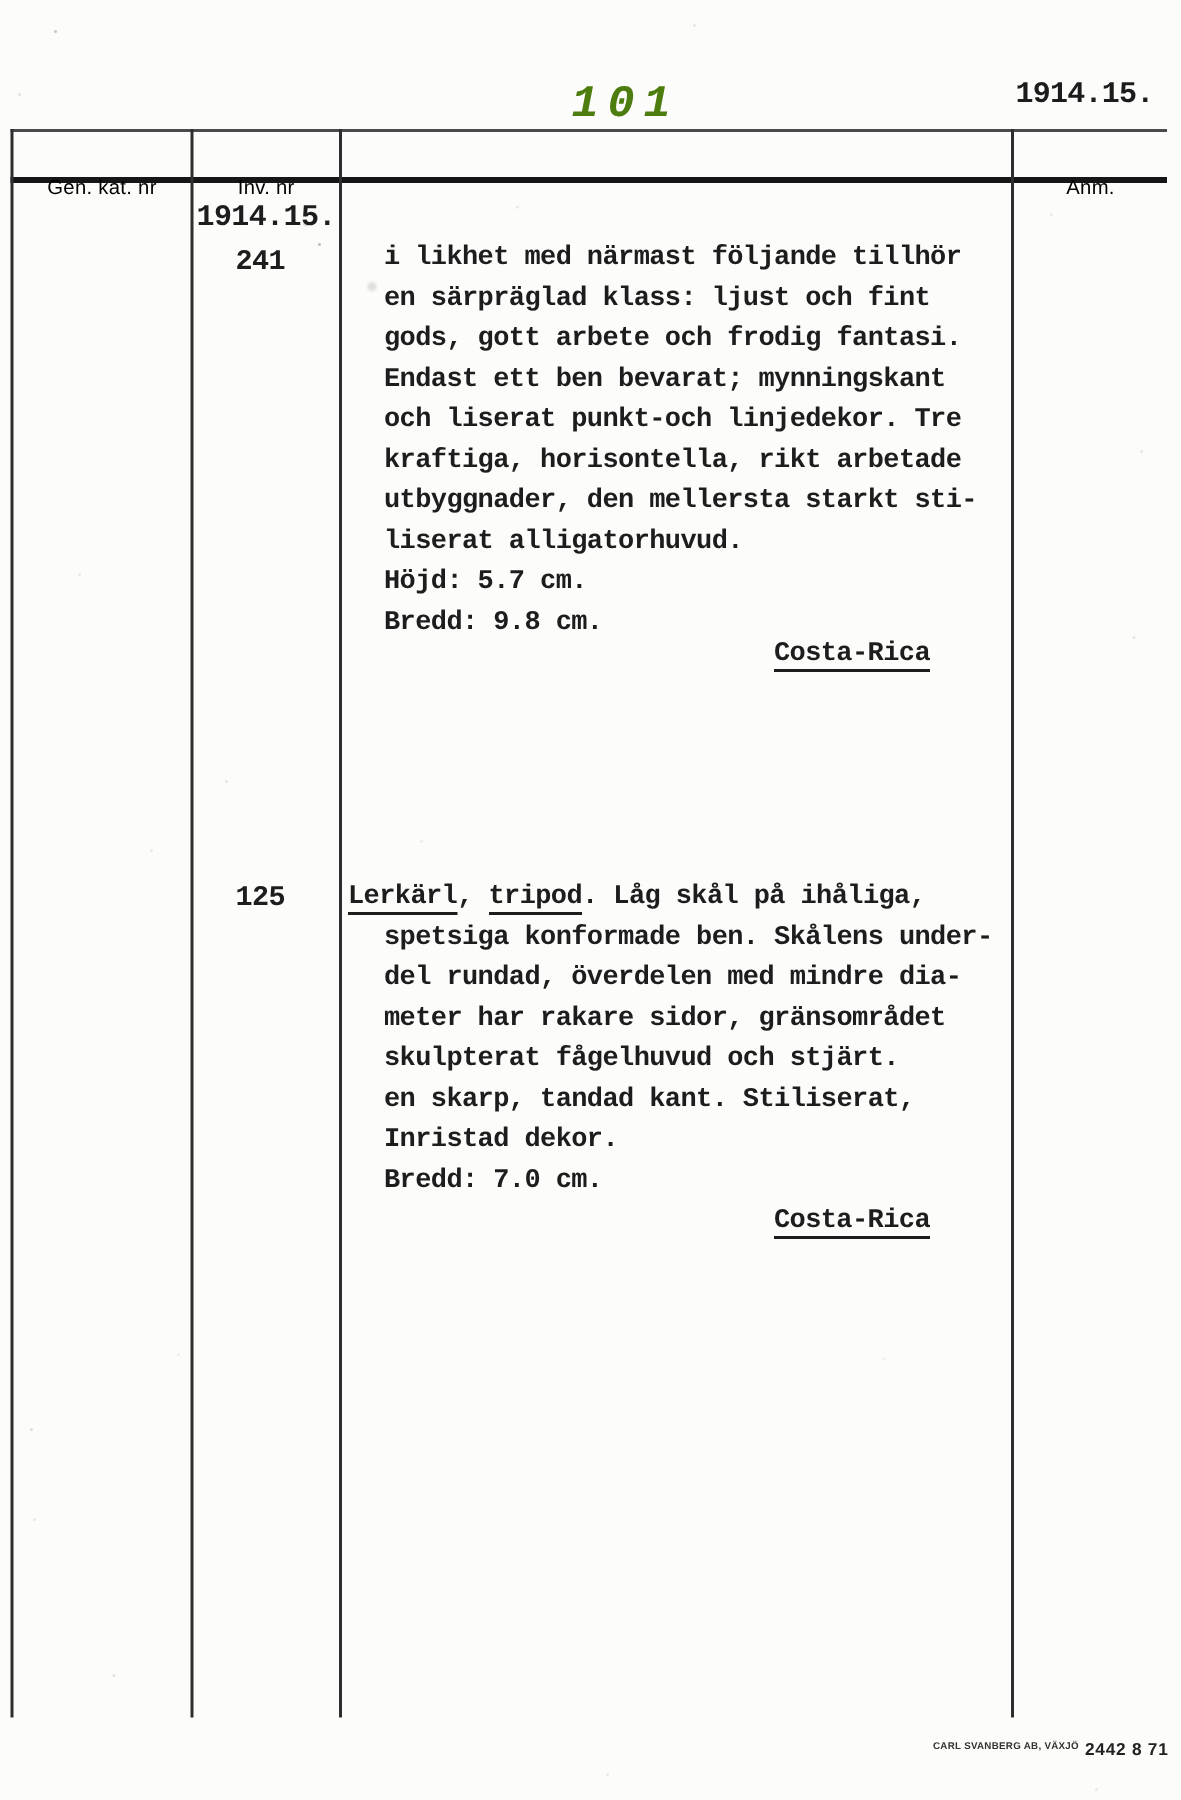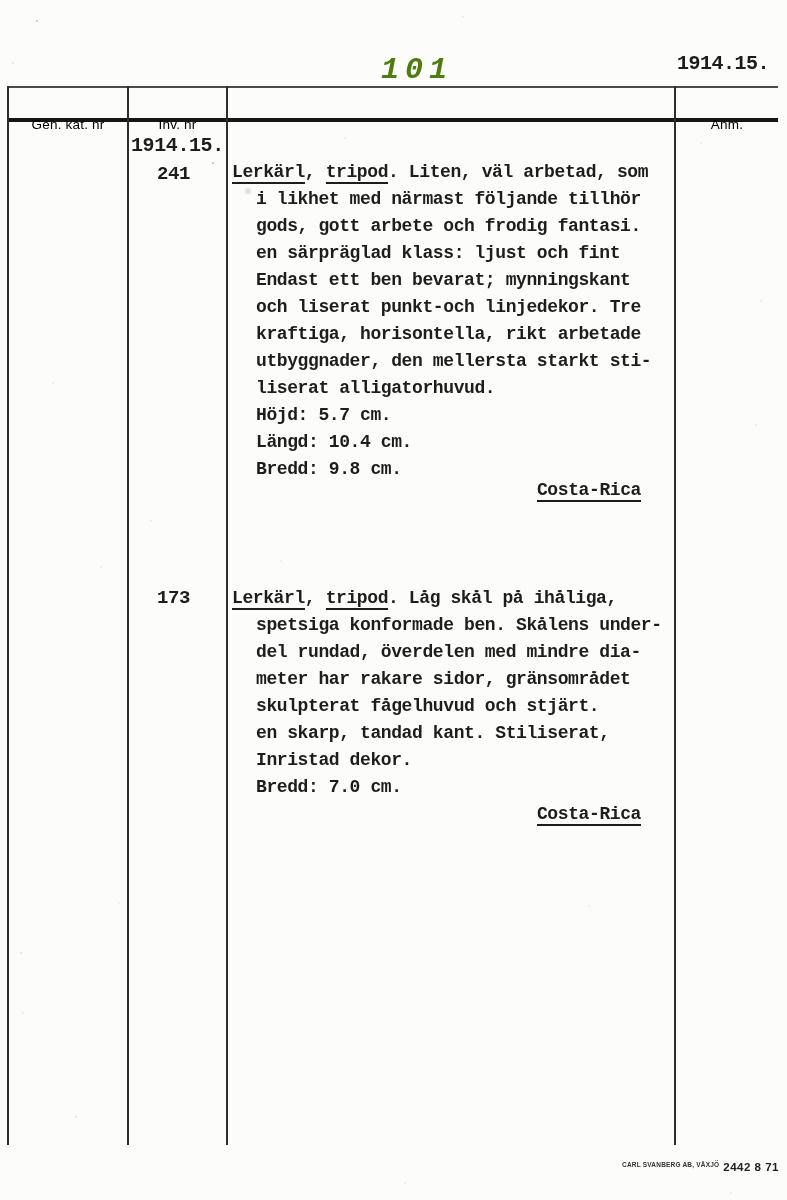--- a/index.html
+++ b/index.html
@@ -64,21 +64,21 @@
   
   .entry {
     position: absolute; left: 232px; width: 442px;
     font-size: 18px; line-height: 27px;
   }
   .entry-1 { top: 159px; }
   .entry-2 { top: 585px; }
   .tline { margin-left: 24px; white-space: pre; }
   .first-line { white-space: pre; }
   .u { border-bottom: 2px solid #1d1d1d; }
-  .origin { text-align: right; padding-right: 33px; }
+  .origin { text-align: right; padding-right: 54px; }
   .entry-1 .origin { margin-top: -6px; }
 
   
   .footer {
     position: absolute; right: 8px; top: 1161px;
     display: flex; align-items: flex-start; gap: 4px;
     color: #222; white-space: nowrap;
   }
   .printer-name { font-size: 6.5px; font-weight: bold; letter-spacing: 0.2px; color: #333; }
   .print-code { font-size: 11.5px; font-weight: bold; letter-spacing: 0.5px; }
@@ -127,35 +127,33 @@
   <div class="rule v v2"></div>
   <div class="rule v v3"></div>
   <div class="rule v v4"></div>
 
   <div class="col-h col-h1">Gen. kat. nr</div>
   <div class="col-h col-h2">Inv. nr</div>
   <div class="col-h col-h4">Anm.</div>
 
   <div class="inv-year tw">1914.15.</div>
   <div class="inv-nr inv-nr-1 tw">241</div>
-  <div class="inv-nr inv-nr-2 tw">173</div>
+  <div class="inv-nr inv-nr-2 tw">125</div>
 
   <div class="entry entry-1 tw">
-    <div class="first-line"><span class="u">Lerkärl</span><span>, </span><span class="u">tripod</span><span>. Liten, väl arbetad, som</span></div>
     <div class="tlines">
         <div class="tline">i likhet med närmast följande tillhör</div>
+        <div class="tline">en särpräglad klass: ljust och fint</div>
         <div class="tline">gods, gott arbete och frodig fantasi.</div>
-        <div class="tline">en särpräglad klass: ljust och fint</div>
         <div class="tline">Endast ett ben bevarat; mynningskant</div>
         <div class="tline">och liserat punkt-och linjedekor. Tre</div>
         <div class="tline">kraftiga, horisontella, rikt arbetade</div>
         <div class="tline">utbyggnader, den mellersta starkt sti-</div>
         <div class="tline">liserat alligatorhuvud.</div>
         <div class="tline">Höjd: 5.7 cm.</div>
-        <div class="tline">Längd: 10.4 cm.</div>
         <div class="tline">Bredd: 9.8 cm.</div>
       </div>
     <div class="origin"><span class="u">Costa-Rica</span></div>
   </div>
 
   <div class="entry entry-2 tw">
     <div class="first-line"><span class="u">Lerkärl</span><span>, </span><span class="u">tripod</span><span>. Låg skål på ihåliga,</span></div>
     <div class="tlines">
         <div class="tline">spetsiga konformade ben. Skålens under-</div>
         <div class="tline">del rundad, överdelen med mindre dia-</div>

